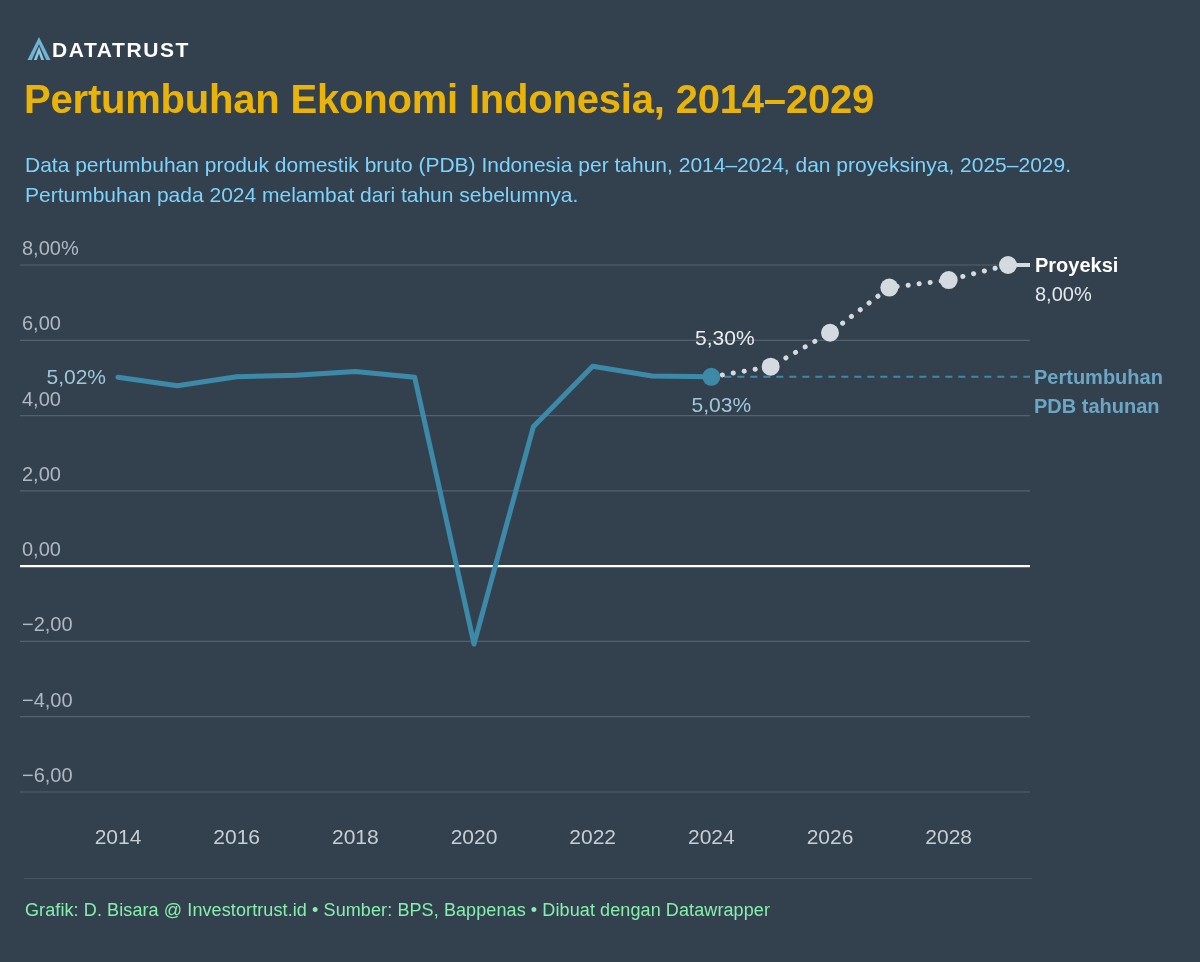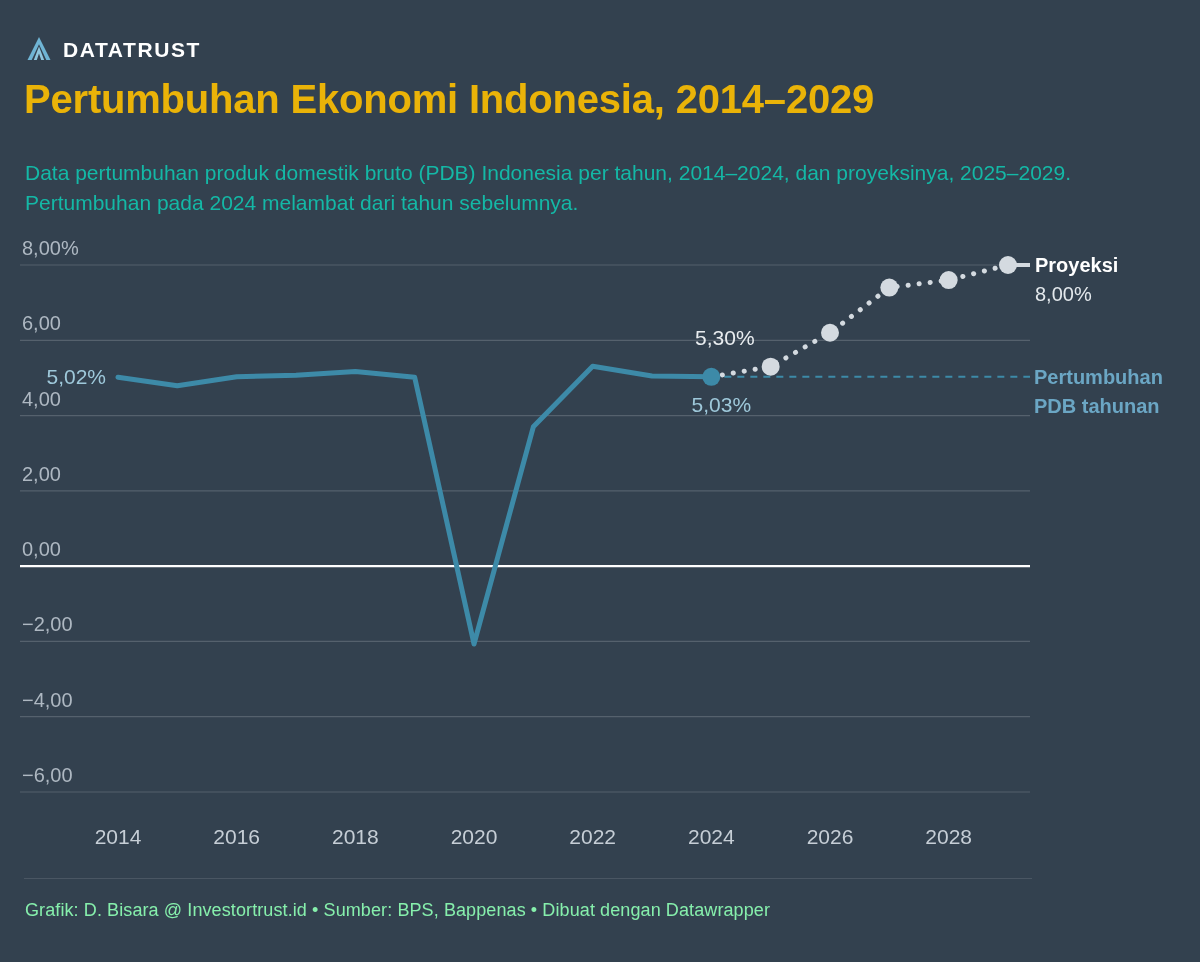--- a/index.html
+++ b/index.html
@@ -9,38 +9,37 @@
     font-family:"Liberation Sans", sans-serif;
     color:#ffffff;
     overflow:hidden;
     position:relative;
   }
   .wrap{position:absolute;inset:0;}
 
   
   .brand{
     position:absolute;left:26px;top:36px;
-    display:flex;align-items:center;gap:11px;
+    display:flex;align-items:center;
   }
   .brand-mark{width:26px;height:26px;display:block;}
   .brand-name{
     font-size:21px;font-weight:bold;letter-spacing:1.6px;
     color:#ffffff;line-height:1;
   }
   .title{
     position:absolute;left:24px;top:78px;
     font-size:40px;font-weight:bold;letter-spacing:-0.2px;
     color:#eab308;line-height:1.05;
     white-space:nowrap;
   }
   .subtitle{
     position:absolute;left:25px;top:150px;width:1090px;
     font-size:21px;line-height:1.42;font-weight:400;
-    color:#14b8a6;
-    margin-top:8px;
+    color:#7dd3fc;
   }
 
   
   .chart{position:absolute;left:0;top:232px;width:1028px;height:640px;}
   .chart svg{display:block;}
 
   .ylabel{
     fill:#aeb8c2;font-size:20px;font-family:"Liberation Sans", sans-serif;
   }
   .xlabel{

